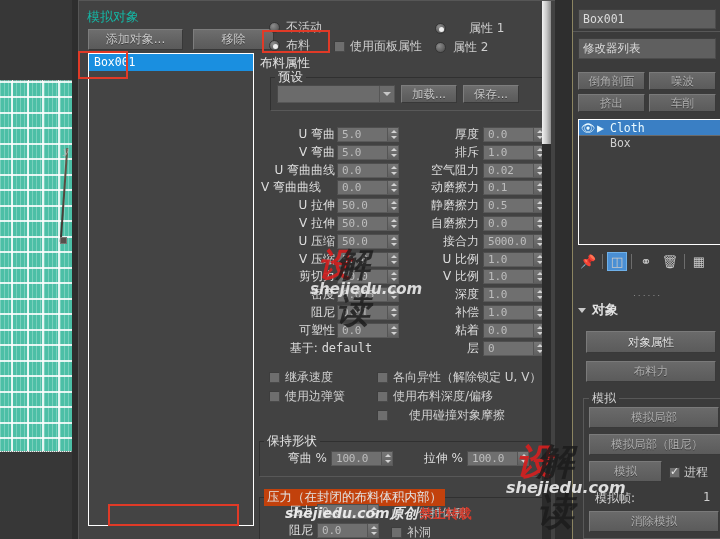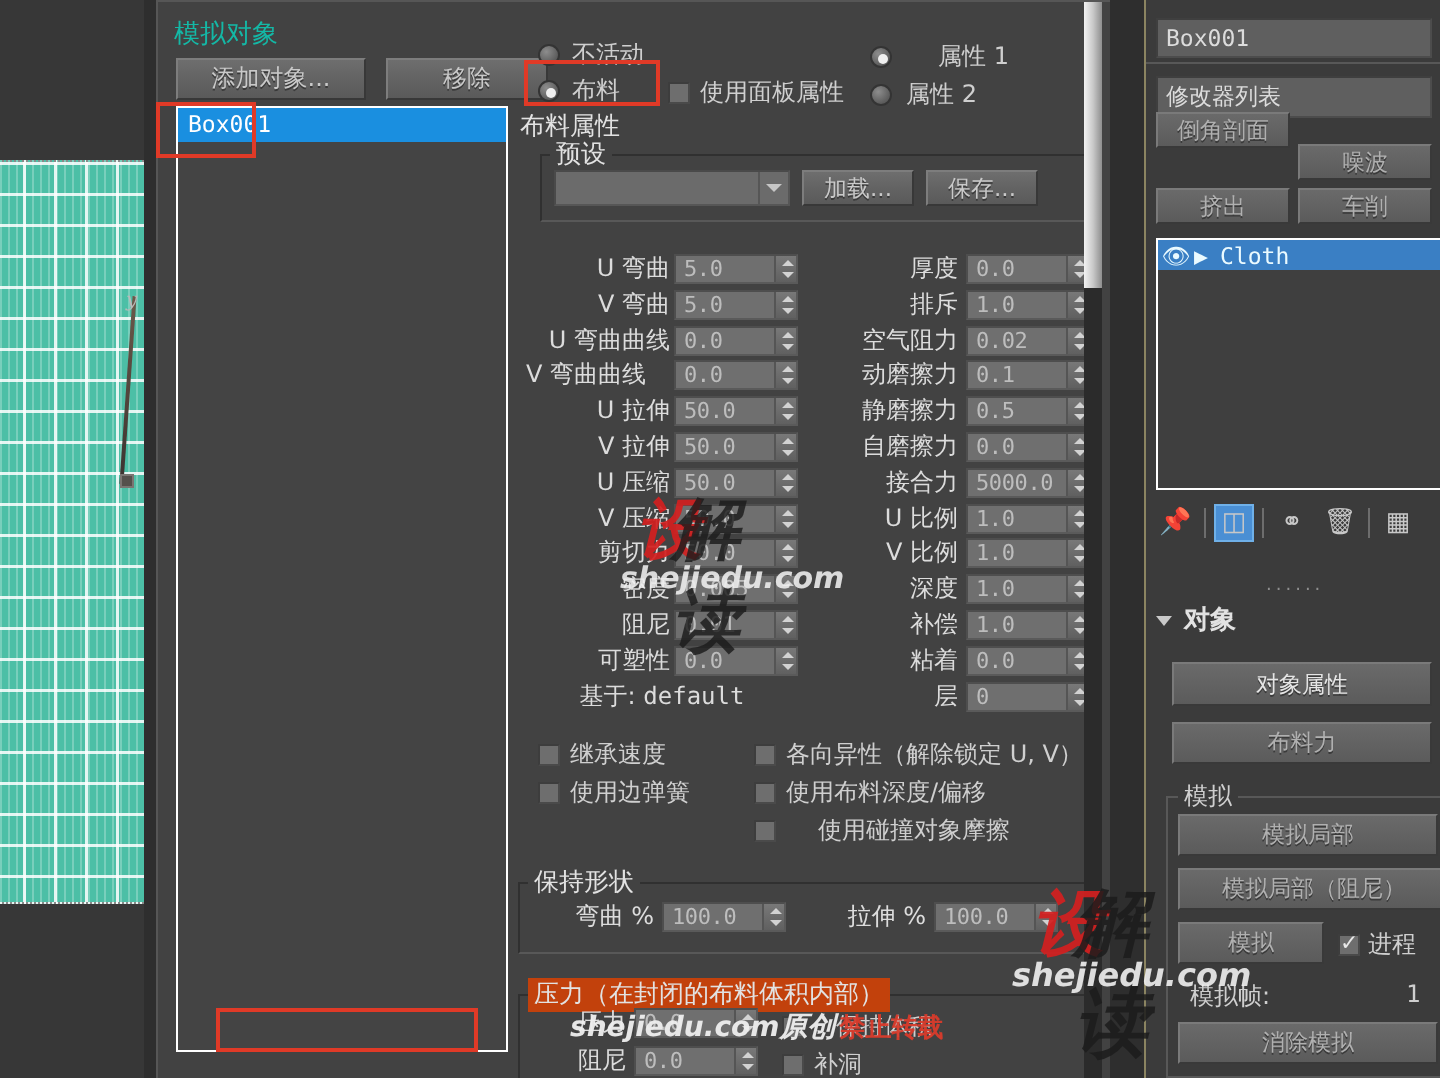--- a/index.html
+++ b/index.html
@@ -197,21 +197,21 @@
         <div class="prm-label" style="left: 178px; top: 143.8px; width: 78px;">V 弯曲</div>
         <div class="field" style="left: 258px; top: 143.8px; width: 62px;">
           <span class="val">5.0</span>
           <span class="spin"></span>
         </div>
         <div class="prm-label" style="left: 178px; top: 161.6px; width: 78px;">U 弯曲曲线</div>
         <div class="field" style="left: 258px; top: 161.6px; width: 62px;">
           <span class="val">0.0</span>
           <span class="spin"></span>
         </div>
-        <div class="prm-label" style="left: 175px; top: 179.4px; width: 78px; text-align: center;">V 弯曲曲线</div>
+        <div class="prm-label" style="left: 164px; top: 179.4px; width: 78px;">V 弯曲曲线</div>
         <div class="field" style="left: 258px; top: 179.4px; width: 62px;">
           <span class="val">0.0</span>
           <span class="spin"></span>
         </div>
         <div class="prm-label" style="left: 178px; top: 197.2px; width: 78px;">U 拉伸</div>
         <div class="field" style="left: 258px; top: 197.2px; width: 62px;">
           <span class="val">50.0</span>
           <span class="spin"></span>
         </div>
         <div class="prm-label" style="left: 178px; top: 215px; width: 78px;">V 拉伸</div>
@@ -389,30 +389,34 @@
       <div style="position:absolute;left:0;top:0;width:9px;height:143px;
            background:linear-gradient(to right,#f2f2f2,#c9c9c9,#8e8e8e);"></div>
     </div>
   </div>
 
   <div id="cmdpanel">
     <div class="cp-field" style="position:absolute;left:5px;top:9px;width:138px;">Box001</div>
     <div style="position:absolute;left:0;top:31px;width:148px;height:1px;background:#585858;"></div>
     <div class="cp-field" style="position:absolute;left:5px;top:38px;width:138px;font-family:'DejaVu Sans',sans-serif;">修改器列表</div>
 
-    <div class="cp-btn" style="position:absolute;left:5px;top:56px;width:67px;height:18px;">倒角剖面</div>
+    <div class="cp-btn" style="position:absolute;left:5px;top:72px;width:67px;height:18px;">倒角剖面</div>
     <div class="cp-btn" style="position:absolute;left:76px;top:72px;width:67px;height:18px;">噪波</div>
     <div class="cp-btn" style="position:absolute;left:5px;top:94px;width:67px;height:18px;">挤出</div>
     <div class="cp-btn" style="position:absolute;left:76px;top:94px;width:67px;height:18px;">车削</div>
 
     <div class="stack" style="position:absolute;left:5px;top:119px;width:143px;height:126px;">
       <div class="stack-row sel">
         <span style="width:18px;text-align:center;">👁</span>
         <span style="width:13px;">▶</span>
         <span>Cloth</span>
+      </div>
+      <div class="stack-row" style="border-top:1px solid #6a6a6a;">
+        <span style="width:31px;"></span>
+        <span>Box</span>
       </div>
     </div>
 
     <div style="position:absolute;left:5px;top:249px;width:143px;height:24px;display:flex;align-items:center;gap:4px;">
       <span class="tool-ico">📌</span>
       <span class="sep"></span>
       <span class="tool-ico act">◫</span>
       <span class="sep"></span>
       <span class="tool-ico">⚭</span>
       <span class="tool-ico">🗑</span>

